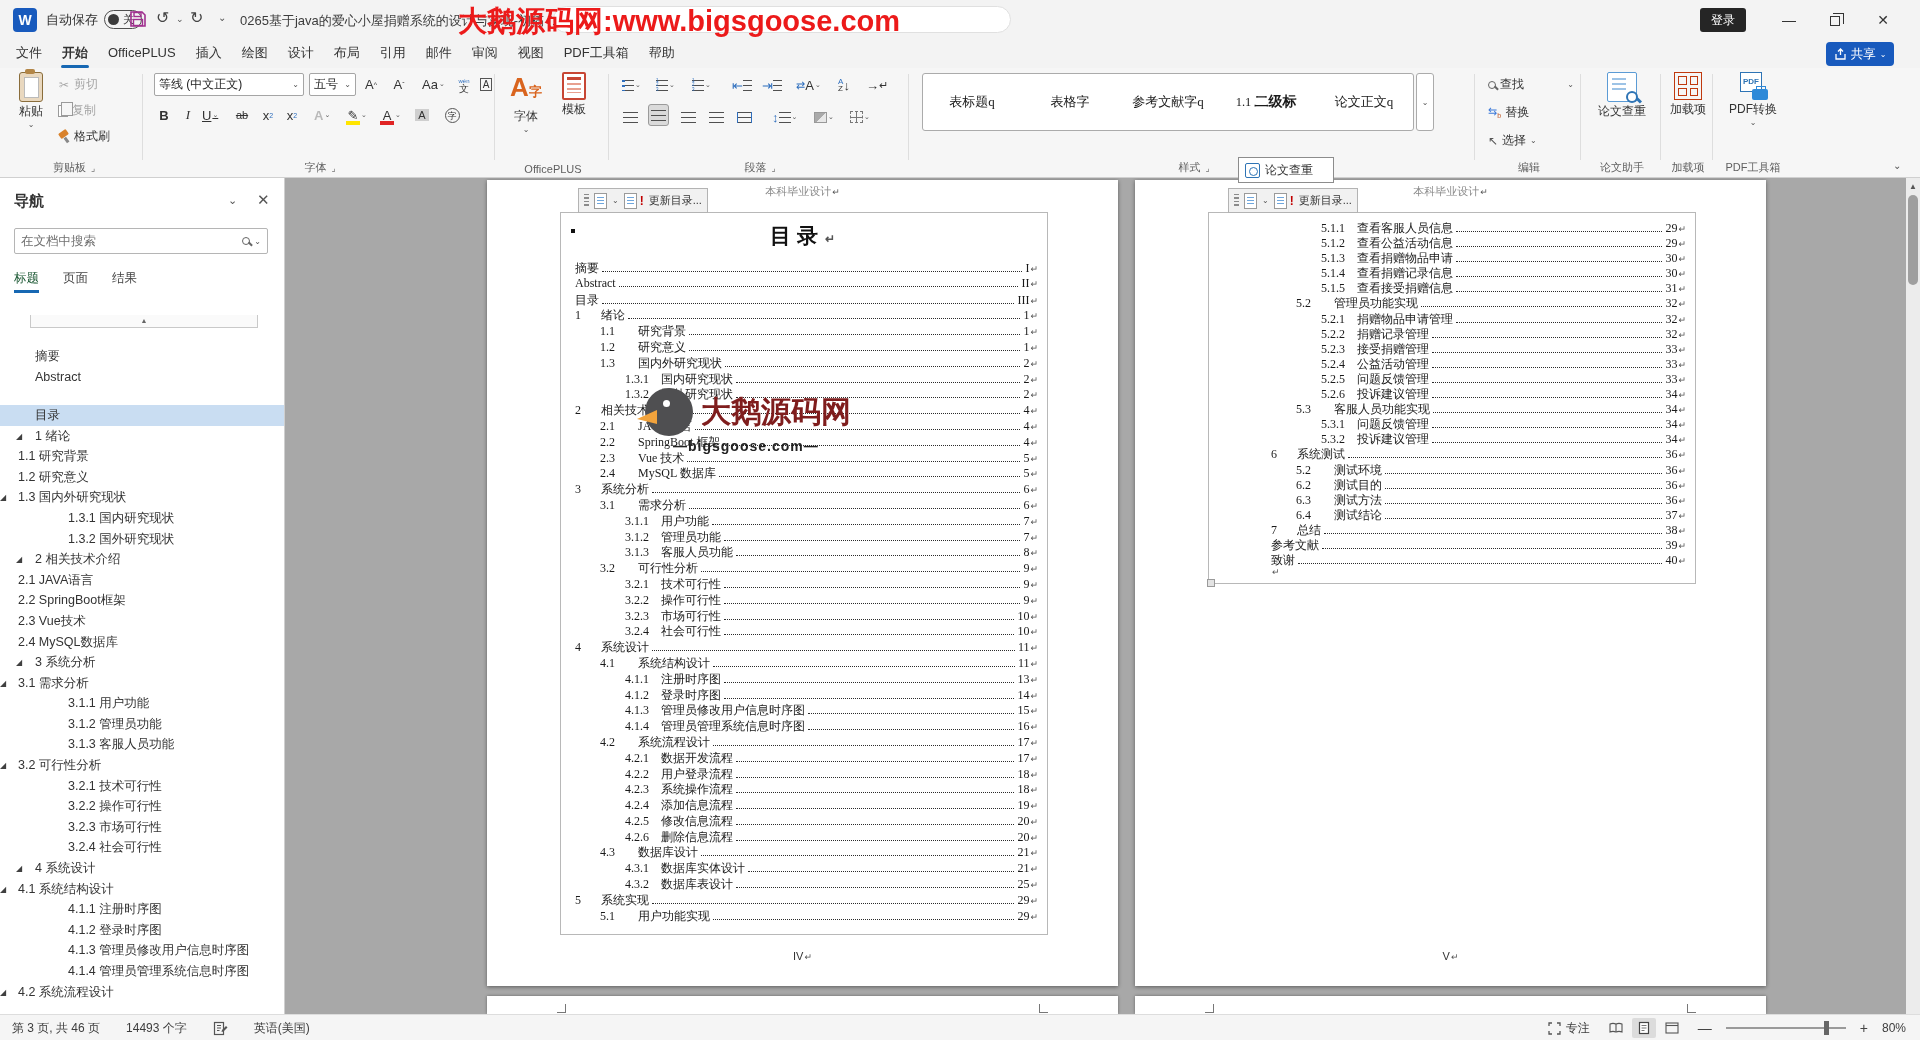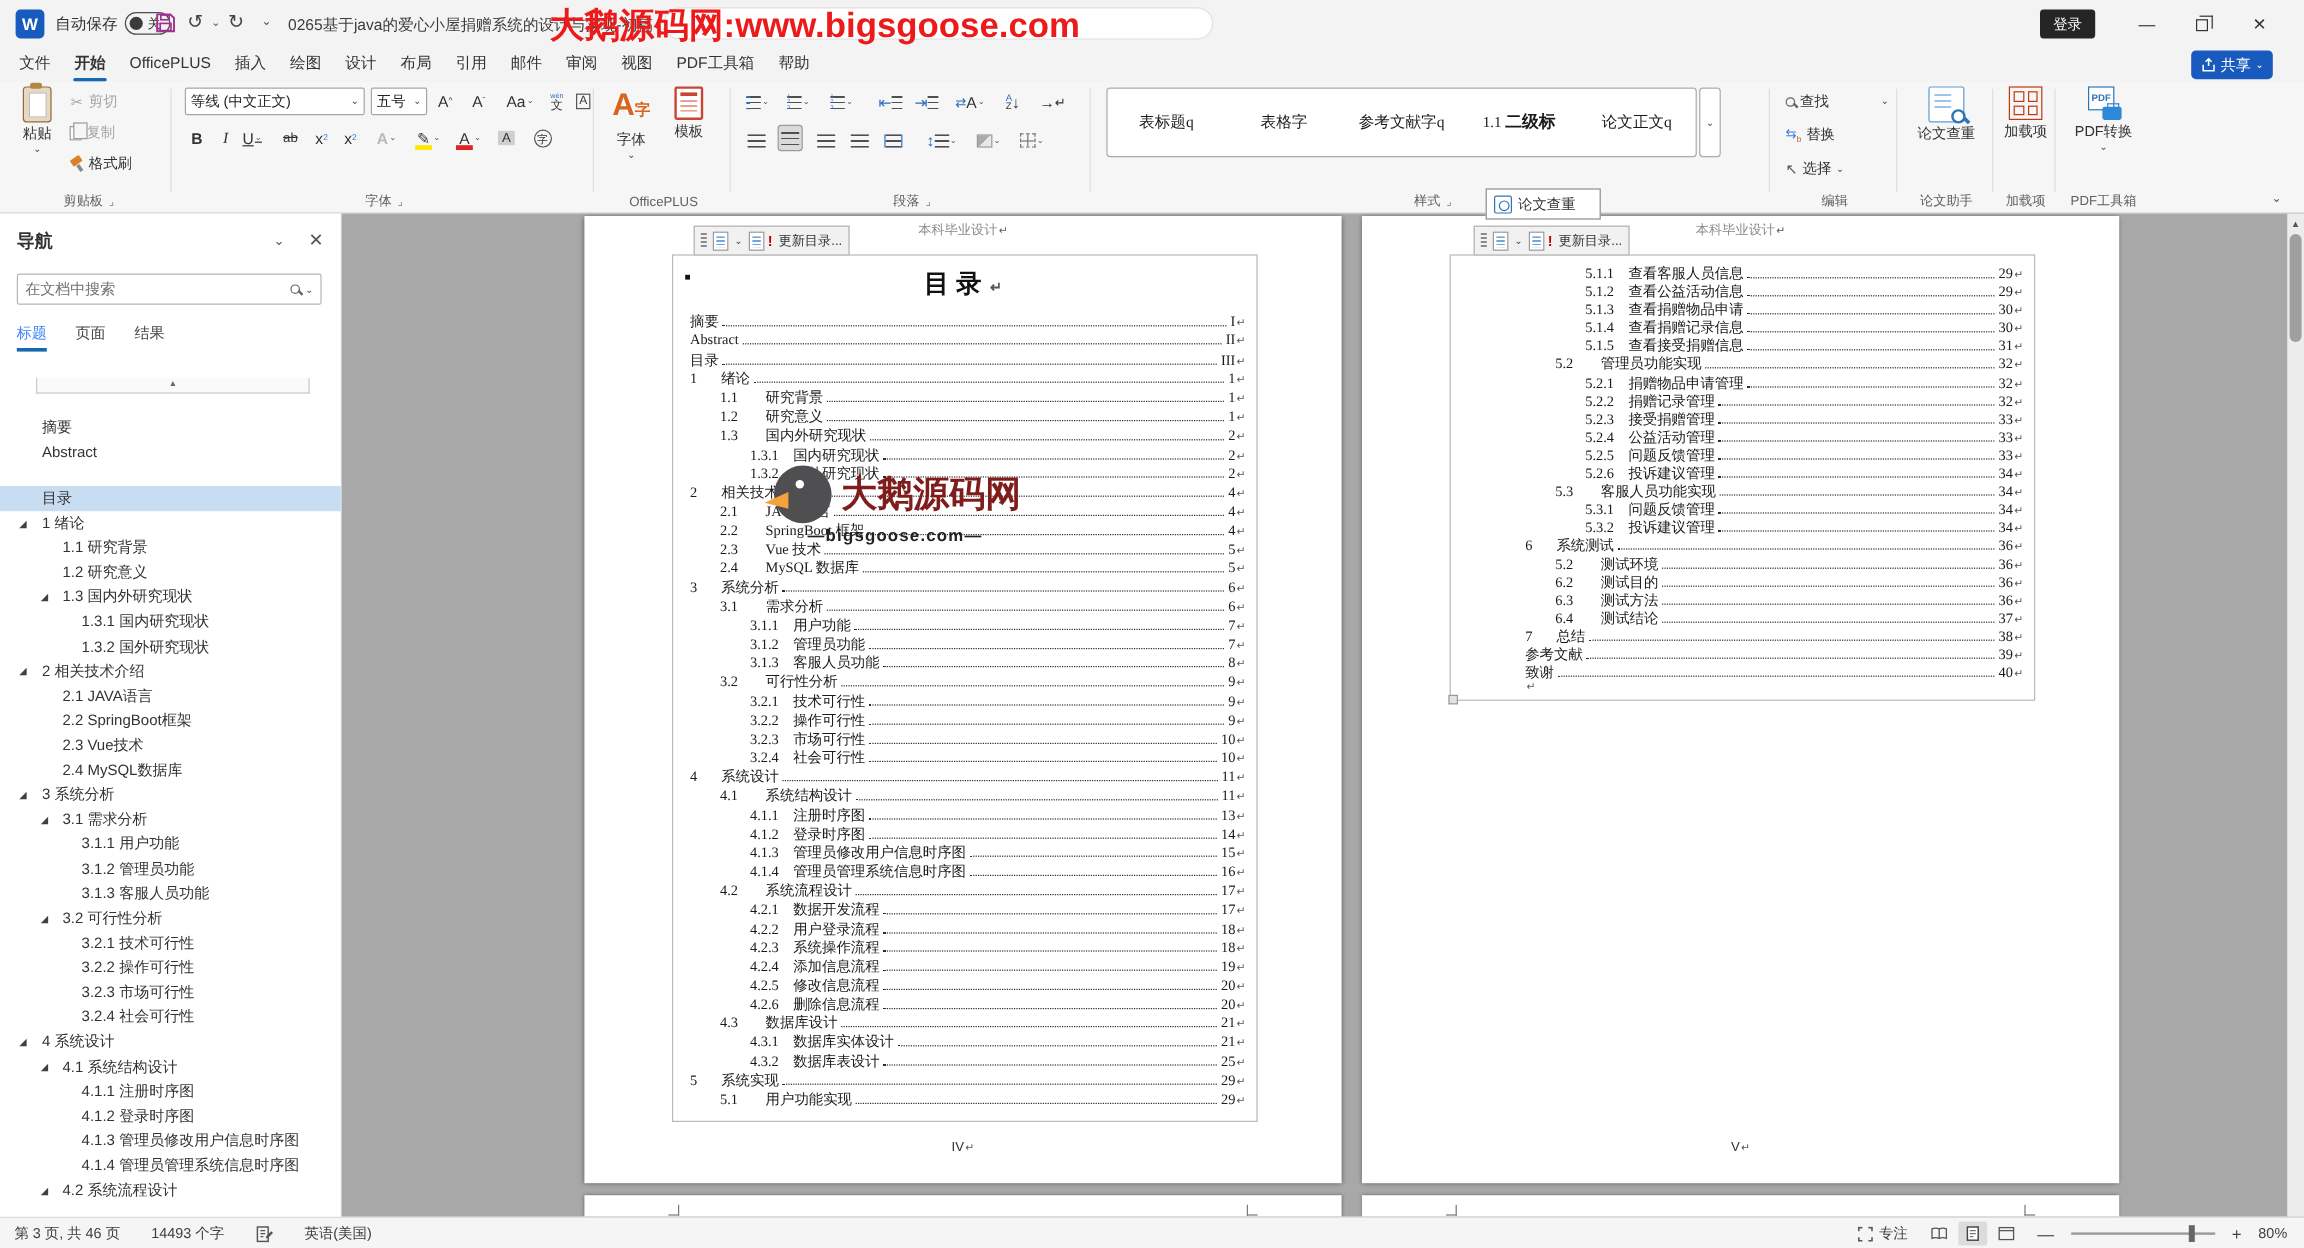--- a/index.html
+++ b/index.html
@@ -100,28 +100,28 @@
   
   #navpane { position:absolute; left:0; top:178px; width:285px; height:836px; background:#fff; border-right:1px solid #cfcfcf; overflow:hidden; }
   #nav-title { position:absolute; left:14px; top:14px; font-size:15px; font-weight:bold; color:#333; }
   #nav-collapse { position:absolute; left:228px; top:16px; font-size:11px; color:#555; }
   #nav-close { position:absolute; left:257px; top:13px; font-size:15px; color:#555; }
   #nav-search { position:absolute; left:14px; top:50px; width:254px; height:26px; border:1px solid #b5b5b5; border-radius:2px; background:#fff; display:flex; align-items:center; padding:0 6px; }
   #nav-search .ph { font-size:12.5px; color:#707070; flex:1; }
   #nav-search .car { font-size:8px; color:#555; margin-left:4px; }
   #nav-tabs { position:absolute; left:14px; top:92px; display:flex; gap:24px; font-size:12.5px; color:#444; }
   .ntab { padding-bottom:6px; position:relative; }
-  .ntab.active { color:#3b82f6; }
+  .ntab.active { color:#14532d; }
   .ntab.active::after { content:''; position:absolute; left:0; right:0; bottom:0; height:3px; background:#1768b3; }
   #nav-topstrip { position:absolute; left:30px; top:137px; width:228px; height:13px; border:1px solid #c9c9c9; border-top:none; background:#fafafa; text-align:center; font-size:7px; color:#666; line-height:11px; }
   #nav-list { position:absolute; left:0; top:153px; width:285px; bottom:0; overflow:hidden; }
   .nav-item { height:20.6px; display:flex; align-items:center; font-size:12.5px; color:#333; position:relative; white-space:nowrap; }
   .nav-item .tri { width:10px; font-size:8px; color:#404040; flex:none; }
   .nav-item.lv1 { padding-left:16px; } .nav-item.lv1 .lab { padding-left:9px; }
-  .nav-item.lv2 { padding-left:34px; } .nav-item.lv2 .lab { padding-left:8px; }
+  .nav-item.lv2 { } .nav-item.lv2 .lab { padding-left:8px; }
   .nav-item.lv3 { padding-left:68px; }
   .nav-item.selected { background:#c9ddf2; }
   .nav-spacer { height:18px; }
 
   
   #canvas { position:absolute; left:285px; top:178px; width:1635px; height:836px; background:#a8a8a8; overflow:hidden; }
   .page { position:absolute; top:2px; width:631px; height:806px; background:#fff; box-shadow:0 1px 4px rgba(0,0,0,.45); overflow:hidden; }
   #page-left { left:202px; } #page-right { left:850px; }
   .pg-header { position:absolute; top:4px; left:0; right:0; text-align:center; font-family:"Liberation Serif",serif; font-size:11px; color:#8a8a8a; }
   .pg-footer { position:absolute; top:770px; left:0; right:0; text-align:center; font-family:Liberation Sans, sans-serif; font-size:11px; color:#333; }

